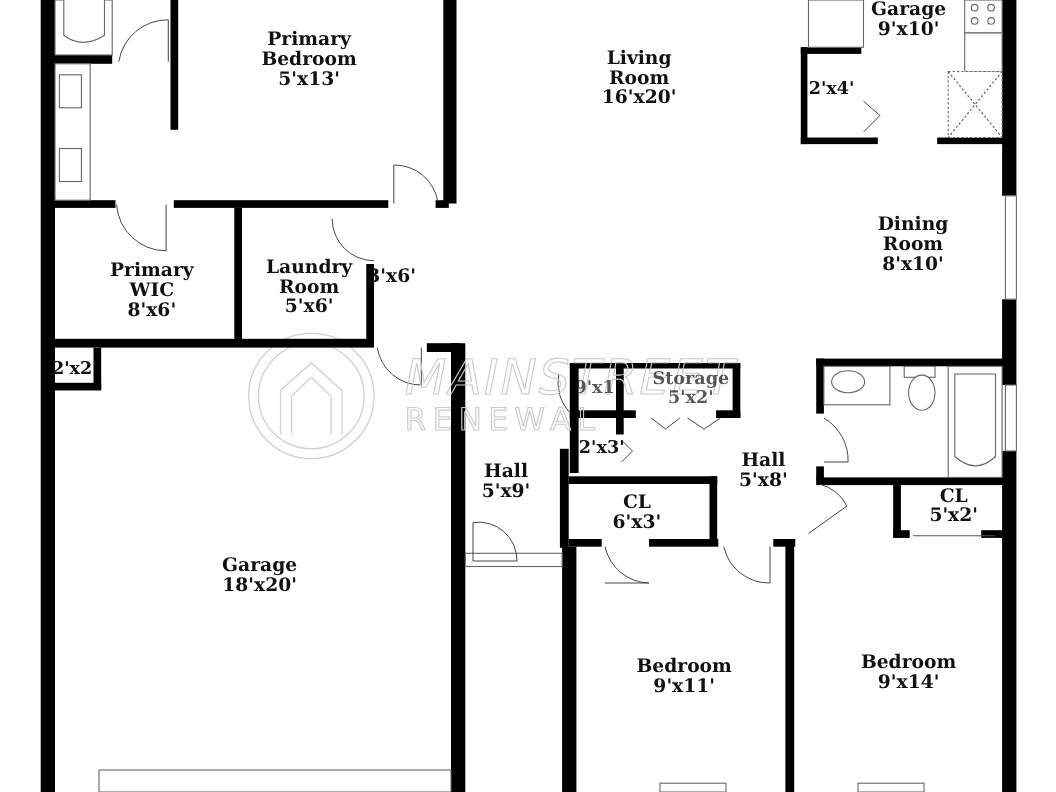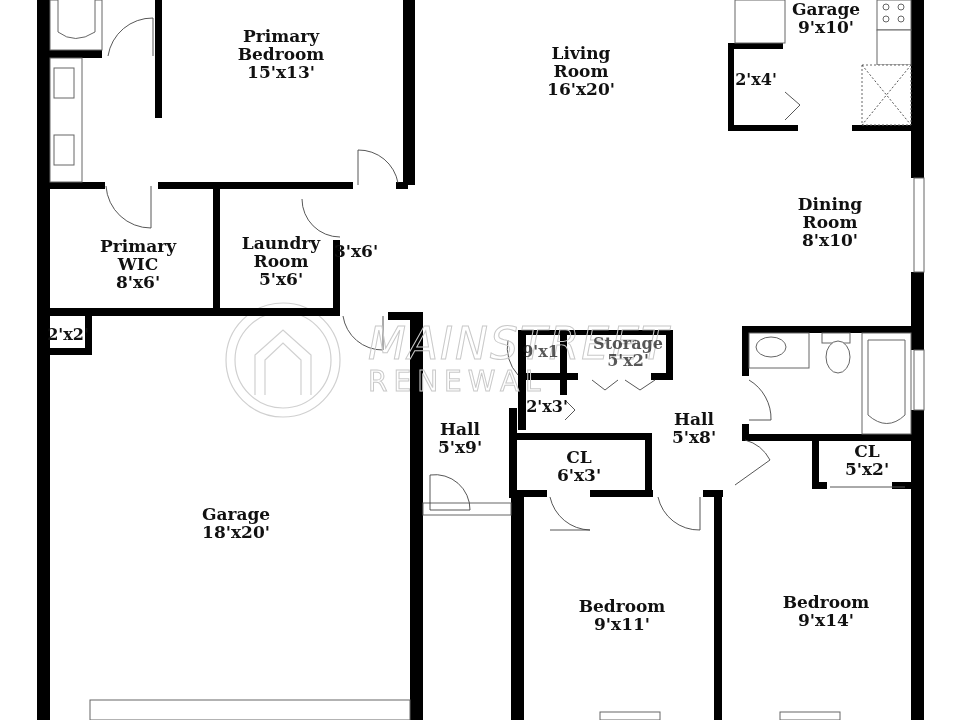--- a/index.html
+++ b/index.html
@@ -139,21 +139,21 @@
     <rect class="fix" x="90" y="700" width="320" height="20"></rect>
   </g>
 </svg>
 
 <div class="wm" style="left:368px; top:318px; font-size:44px;font-style:italic;">MAINSTREET</div>
 <div class="wm" style="left:368px; top:365px; font-size:28px; letter-spacing:6px;">RENEWAL</div>
 
 <div class="lbl big" style="left:281px; top:28px;">
   <span>Primary</span>
   <span>Bedroom</span>
-  <span>15'x13'</span>
+  <span>5'x13'</span>
 </div>
 <div class="lbl big" style="left:581px; top:45px;">
   <span>Living</span>
   <span>Room</span>
   <span>16'x20'</span>
 </div>
 <div class="lbl big" style="left:826px; top:1px;">
   <span>Garage</span>
   <span>9'x10'</span>
 </div>

